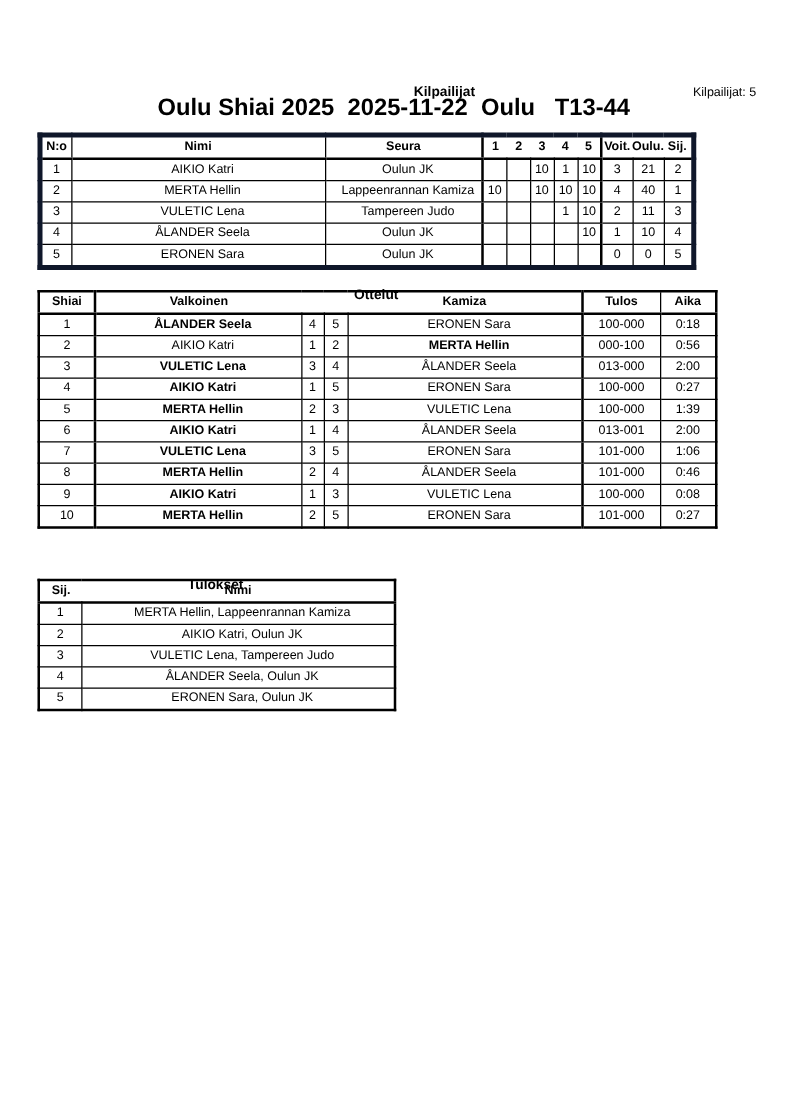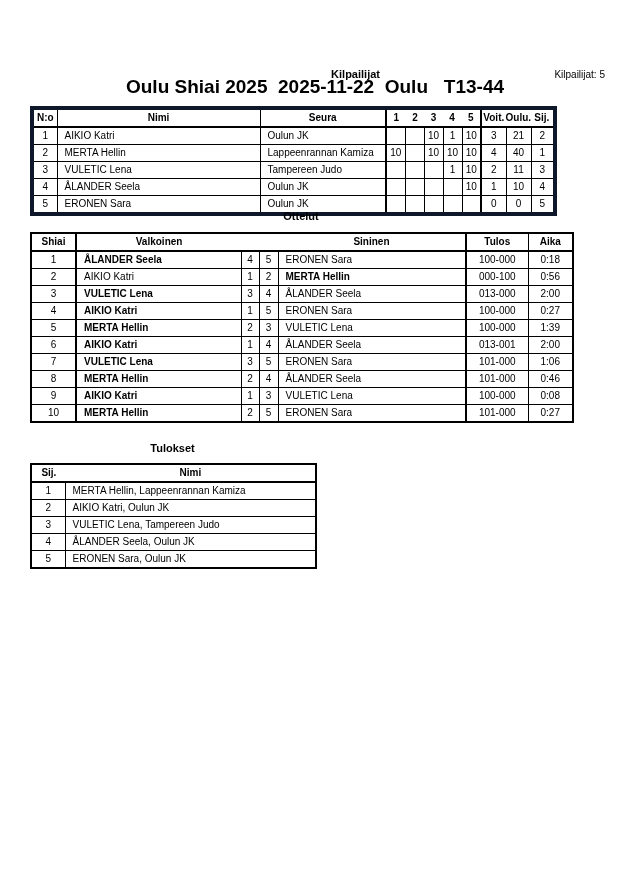--- a/index.html
+++ b/index.html
@@ -11,32 +11,32 @@
     position:absolute; top:44px; left:0; width:630px; text-align:center;
     font-size:19px; font-weight:bold; white-space:pre;margin-top:32px;
   }
   .sub-label {
     position:absolute; top:68px; left:130px; width:250px; text-align:right;
     font-size:11px; font-weight:bold;
   }
   .count-label {
     position:absolute; top:69px; right:25px; font-size:10px; font-weight:normal;
   }
-  .section-title { position:absolute; text-align:center; font-size:11px; font-weight:bold; }
+  .section-title { position:absolute; text-align:center; font-size:11px; font-weight:bold;margin-top:20px; }
   .ottelut-title { top:210px; left:30px; width:542px; }
   .tulokset-title { top:442px; left:30px; width:285px; }
 
   table { border-collapse:collapse; table-layout:fixed; font-size:10px; }
   th,td {
     padding:0; height:16px; line-height:16px; border:1px solid #000;
     overflow:hidden; white-space:nowrap; vertical-align:middle;
   }
   th { font-weight:bold; text-align:center; }
   td { text-align:center; }
-  td.left { text-align:left; padding-left:7px; }
+  td.left { text-align:center; padding-left:7px; }
   .hrow th { border-bottom:2px solid #000; }
   .thickL { border-left:2px solid #000 !important; }
   .winner { font-weight:bold; }
 
   .t1 { position:absolute; left:30px; top:106px;  width:523px; border:4px solid #0f172a; }
   .t2 { position:absolute; left:30px; top:232px; width:542px; border:2px solid #000; }
   .t3 { position:absolute; left:30px; top:463px; width:285px; border:2px solid #000; }
 
   th.group { border-left:none; border-right:none; padding:0; }
   .gflex { display:flex; width:100%; }
@@ -165,21 +165,21 @@
       <col style="width:62px">
       <col style="width:45px">
   </colgroup>
   <tbody>
       <tr class="hrow">
     <th>Shiai</th>
     <th class="group thickL" colspan="4">
       <div class="gflex">
         <span style="width:165px">Valkoinen</span>
         <span style="width:37px"></span>
-        <span style="width:188px">Sininen</span>
+        <span style="width:188px">Kamiza</span>
       </div>
     </th>
     <th class="thickL">Tulos</th>
     <th>Aika</th>
   </tr>
   <tr>
     <td>1</td>
     <td class="left thickL winner">ÅLANDER Seela</td>
     <td>4</td>
     <td>5</td>

